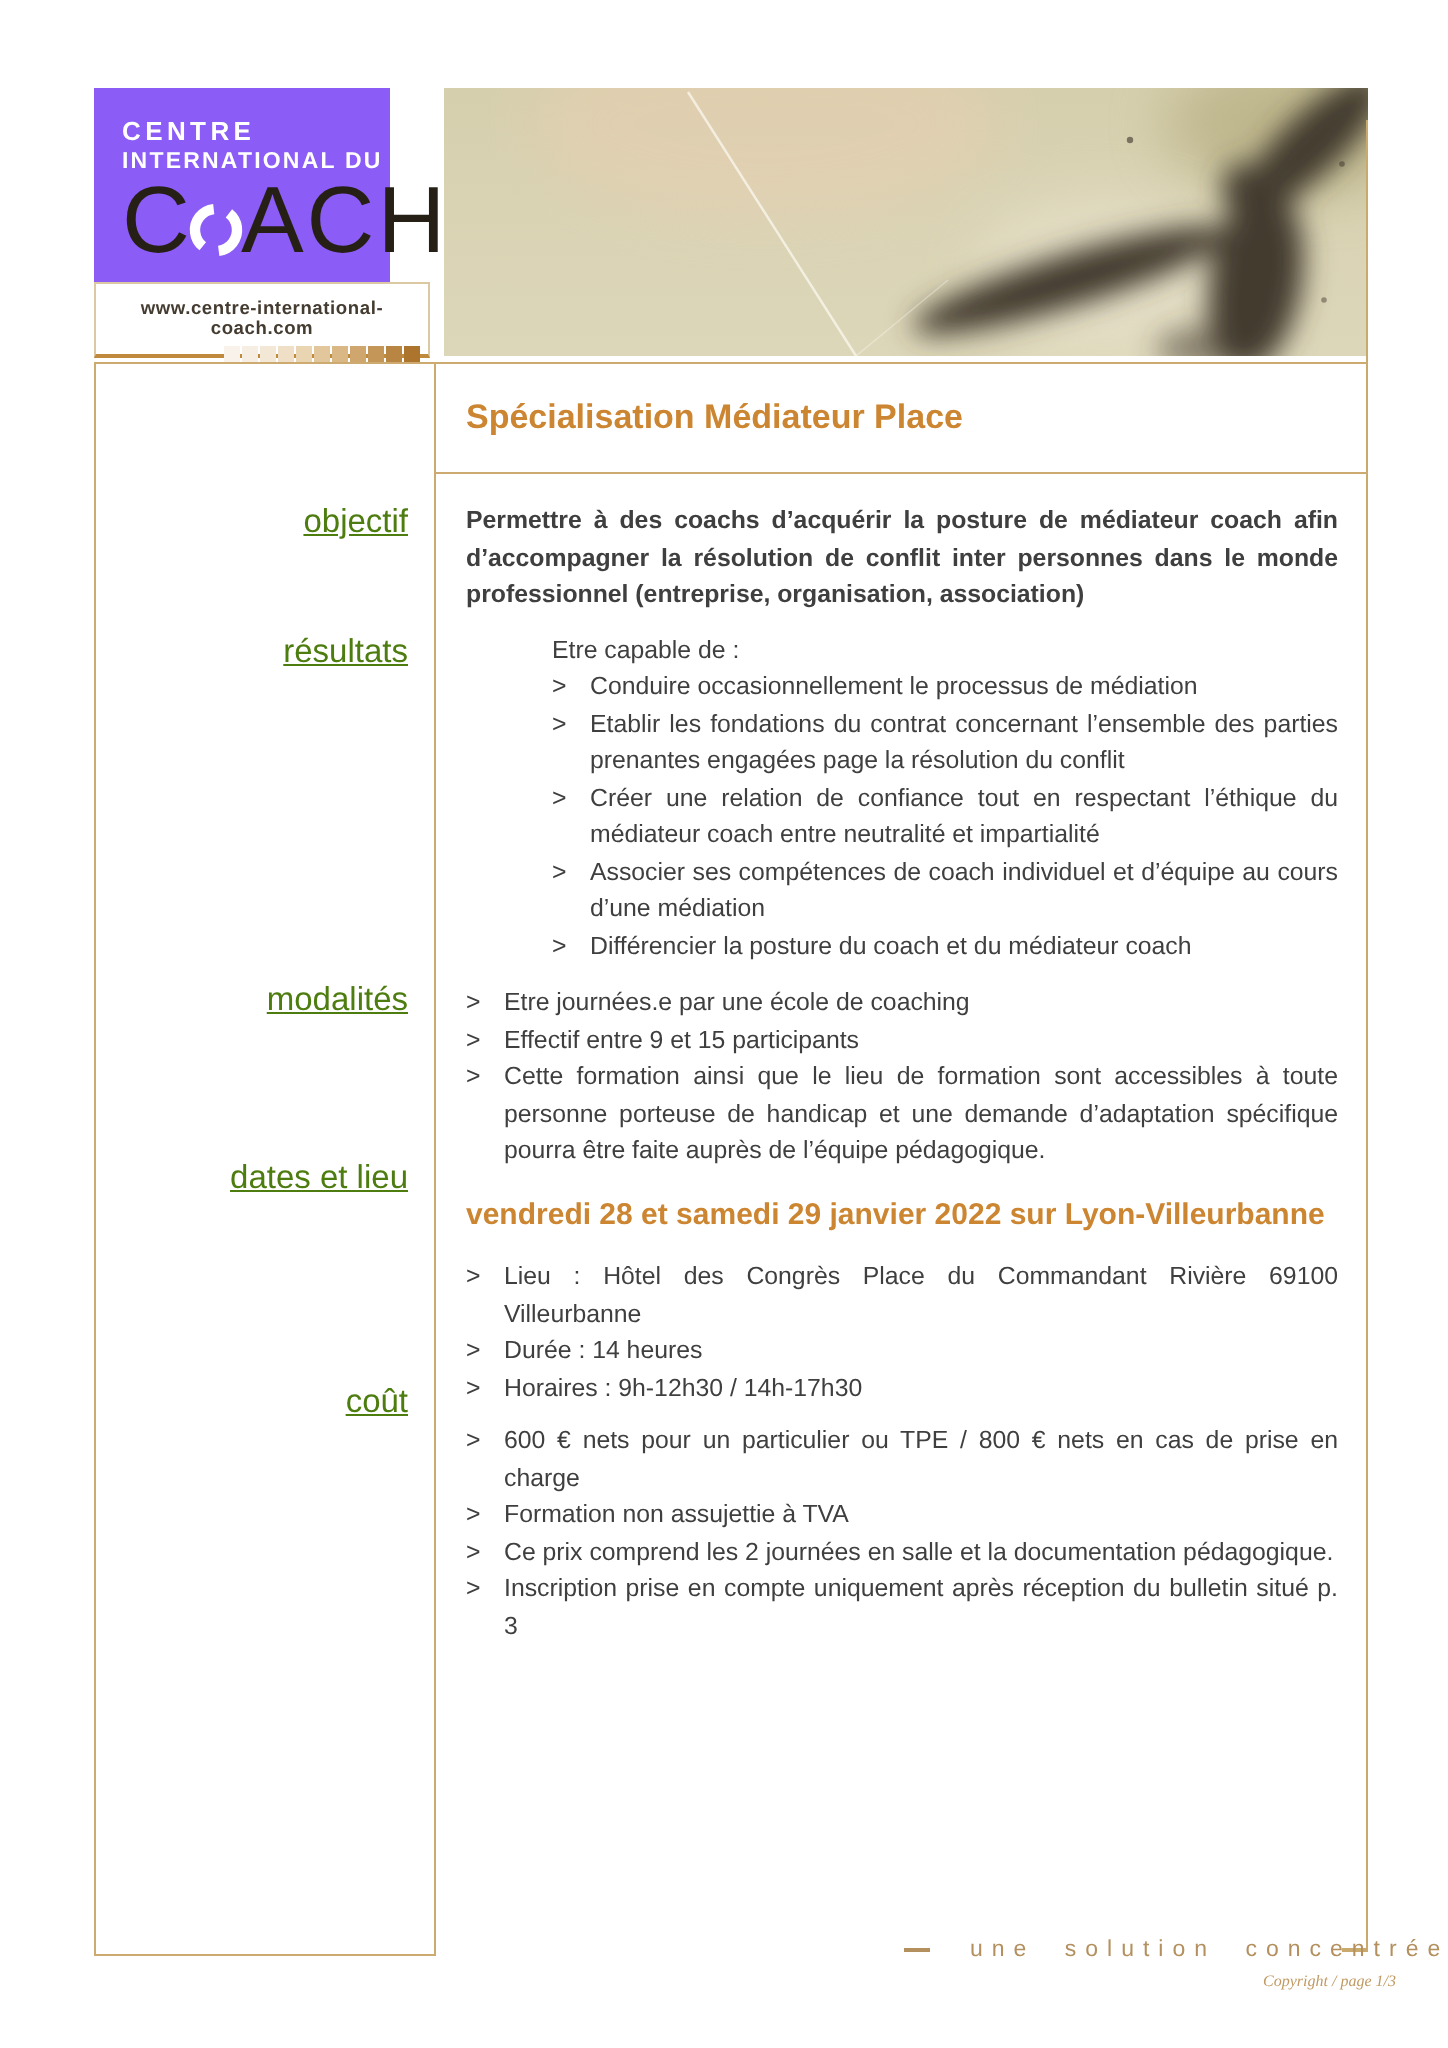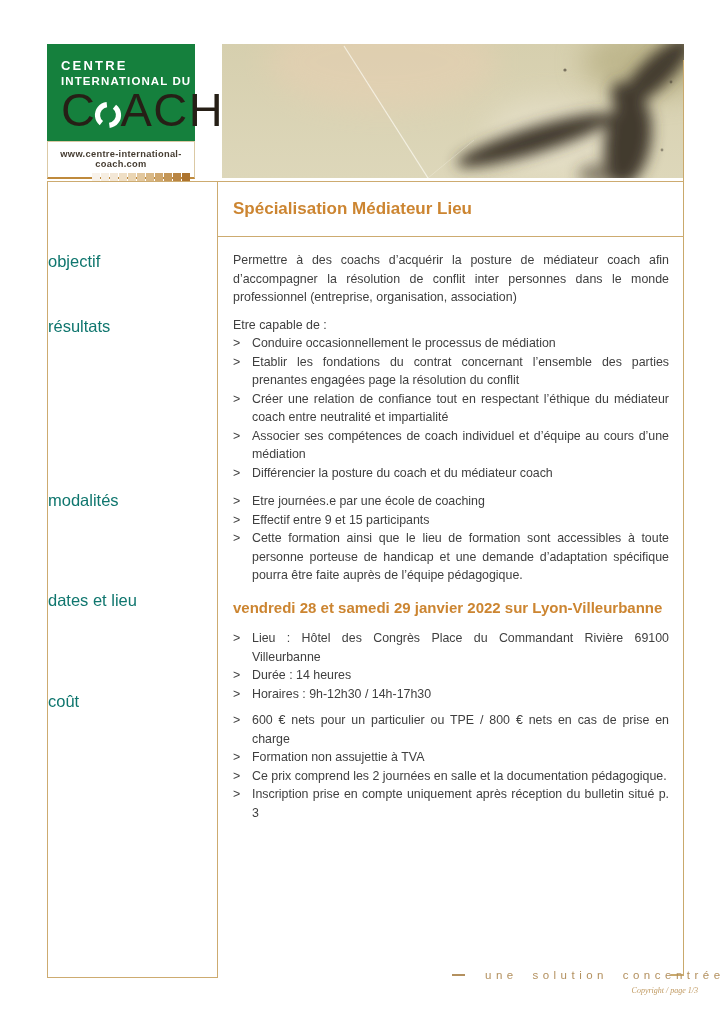--- a/index.html
+++ b/index.html
@@ -1,61 +1,61 @@
 <!DOCTYPE html>
 <html><head>
 <meta charset="utf-8">
 <style>
   html,body{margin:0;padding:0;background:#fff;}
   .page{position:relative;width:724px;height:1024px;background:#ffffff;
         font-family:"Liberation Sans",sans-serif;overflow:hidden;color:#3f3f3f;}
 
   
   .logo-box{position:absolute;left:47px;top:44px;width:148px;height:97px;
-            background:#15803d;box-sizing:border-box;padding:13px 0 0 14px;}
+            background:#8b5cf6;box-sizing:border-box;padding:13px 0 0 14px;}
   .logo-l1{color:#fff;font-weight:bold;font-size:13px;letter-spacing:2.2px;line-height:17px;}
   .logo-l2{color:#fff;font-weight:bold;font-size:11.5px;letter-spacing:1.1px;line-height:15px;}
   .logo-word{color:#261f16;font-size:47px;line-height:40px;letter-spacing:1.5px;
              margin-top:1px;white-space:nowrap;}
   .logo-o{display:inline-block;vertical-align:-4px;margin:0 -2px;}
 
-  .url-bar{position:absolute;left:47px;top:141px;width:148px;height:38px;background:#fff;
+  .url-bar{position:absolute;left:47px;top:141px;width:168px;height:38px;background:#fff;
            box-sizing:border-box;border:1px solid #dbc9a4;border-bottom:2px solid #bf8a3c;
            display:flex;flex-direction:column;justify-content:flex-start;}
   .url-text{font-size:9.3px;font-weight:bold;color:#453c31;letter-spacing:0.3px;
             text-align:center;margin-top:7px;}
   .squares{display:flex;gap:1px;justify-content:flex-end;padding-right:4px;margin-top:4px;}
   .squares span{width:8px;height:8px;display:block;}
 
   
   .hero{position:absolute;left:222px;top:44px;width:462px;height:134px;}
 
   
   .left-col{position:absolute;left:47px;top:181px;width:171px;height:797px;
             box-sizing:border-box;border:1px solid #cdab70;}
   .right-col{position:absolute;left:218px;top:181px;width:466px;height:797px;
              box-sizing:border-box;border-top:1px solid #cdab70;}
   .right-border{position:absolute;left:683px;top:60px;width:1px;height:915px;background:#c9a96c;}
   .frame-corner{position:absolute;left:671px;top:974px;width:13px;height:1.5px;background:#c9a96c;}
 
   .side-label{position:absolute;right:0;width:100%;box-sizing:border-box;
-              padding-right:13px;color:#0f766e;font-size:16.5px;}
+              text-align:right;padding-right:13px;color:#4d7c0f;font-size:16.5px;text-decoration:underline;}
   .lbl-objectif{top:70px;} .lbl-resultats{top:135px;} .lbl-modalites{top:309px;}
-  .lbl-dates{top:409px;} .lbl-cout{top:510px;}
+  .lbl-dates{top:398px;} .lbl-cout{top:510px;}
 
   .address{position:absolute;left:13px;bottom:9px;color:#c09a5e;font-size:10.5px;line-height:15.8px;}
 
   
   .title-row{height:55px;box-sizing:border-box;border-bottom:1px solid #cdab70;
              display:flex;align-items:center;padding-left:15px;}
   .doc-title{color:#cc8531;font-weight:bold;font-size:17px;}
   .content{padding:14px 15px 0 15px;font-size:12.4px;line-height:18.5px;}
-  .para{margin:0 0 9px 0;text-align:justify;}
+  .para{margin:0 0 9px 0;text-align:justify;font-weight:bold;}
   .group{margin:0;}
-  .g-resultats{margin-bottom:10px;} .g-modalites{margin-bottom:14px;}
+  .g-resultats{margin-bottom:10px;margin-left:43px;} .g-modalites{margin-bottom:14px;}
   .g-dates{margin-bottom:8px;}
   .intro{}
   .b{display:flex;}
   .b .m{flex:0 0 19px;width:19px;}
   .b .t{flex:1;text-align:justify;}
   .dates-heading{color:#cc8531;font-weight:bold;font-size:15px;margin:0 0 12px 0;}
 
   
   .tagline{position:absolute;left:452px;top:969px;display:flex;align-items:center;gap:15px;}
   .tag-dash{width:13px;height:1.5px;background:#b3905e;margin-right:5px;}
@@ -132,21 +132,21 @@
     <div class="side-label lbl-objectif">objectif</div>
     <div class="side-label lbl-resultats">résultats</div>
     <div class="side-label lbl-modalites">modalités</div>
     <div class="side-label lbl-dates">dates et lieu</div>
     <div class="side-label lbl-cout">coût</div>
 
   </div>
 
   <div class="right-col">
     <div class="title-row">
-      <div class="doc-title">Spécialisation Médiateur Lieu</div>
+      <div class="doc-title">Spécialisation Médiateur Place</div>
     </div>
 
     <div class="content">
 
       <p class="para">Permettre à des coachs d’acquérir la posture de médiateur coach afin d’accompagner la résolution de conflit inter personnes dans le monde professionnel (entreprise, organisation, association)</p>
 
       <div class="group g-resultats">
         <div class="intro">Etre capable de :</div>
         <div class="b">
             <span class="m">&gt;</span>

